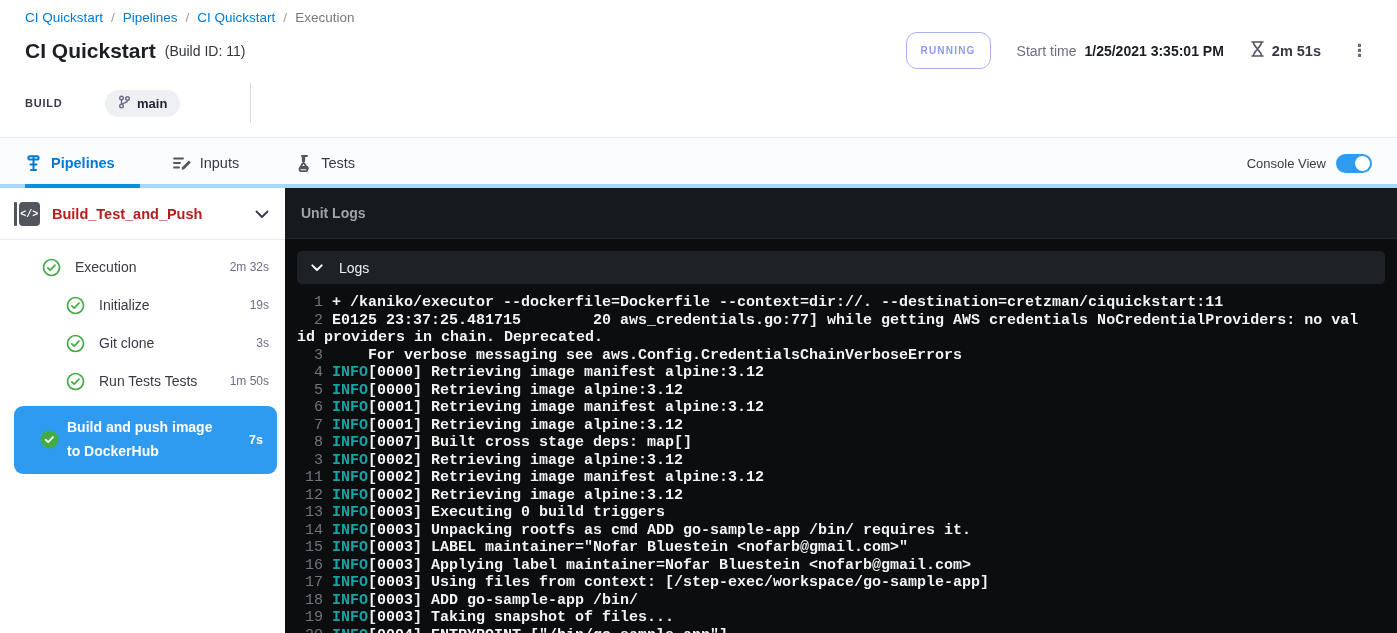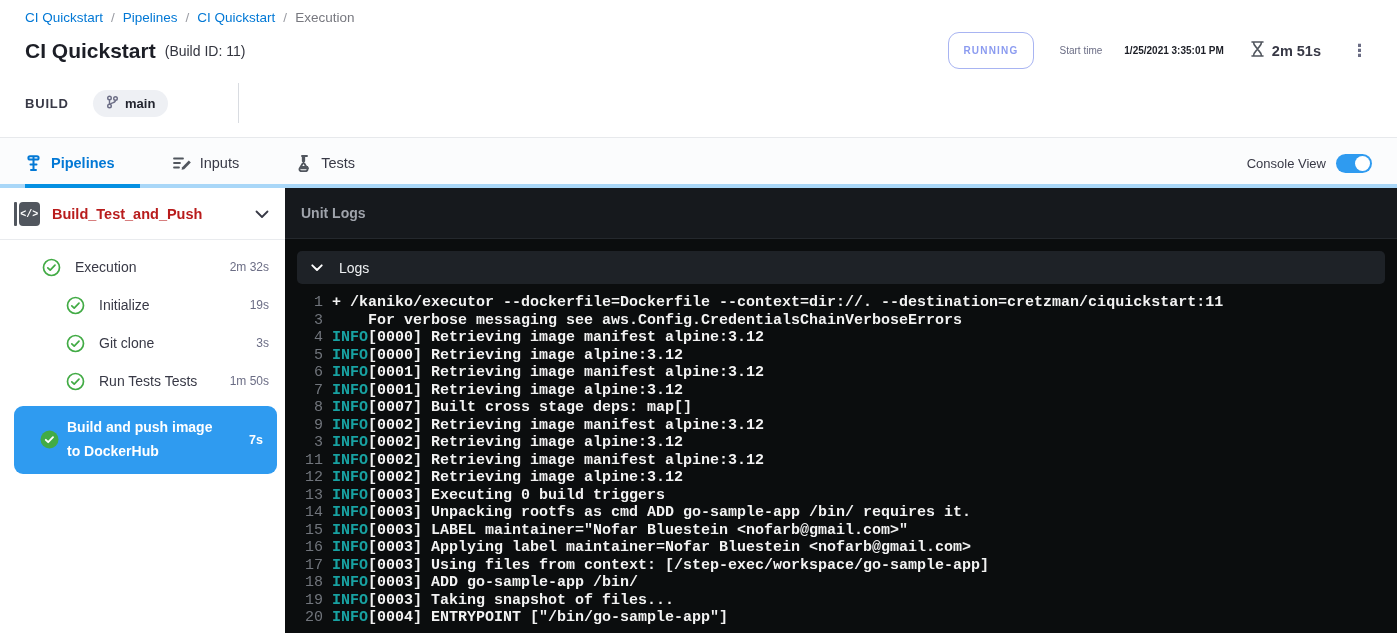--- a/index.html
+++ b/index.html
@@ -11,28 +11,28 @@
   .breadcrumb { font-size:13.5px; display:flex; gap:8px; align-items:center; }
   .breadcrumb .crumb { color:#0278d5; cursor:pointer; }
   .breadcrumb .crumb.current { color:#77787f; cursor:default; }
   .breadcrumb .sep { color:#9a9ca3; }
   .title-row { display:flex; align-items:center; margin-top:7px; }
   .page-title { font-size:21px; font-weight:bold; color:#1c1e26; }
   .build-id { font-size:14px; color:#33353f; margin-left:9px; }
   .title-right { margin-left:auto; display:flex; align-items:center; gap:26px; }
   .status-badge { border:1.5px solid #a8b4f2; color:#8b9bf0; font-size:10px; font-weight:bold;
     letter-spacing:1.2px; border-radius:11px; padding:12px 14px; background:#fff; }
-  .start-time { display:flex; align-items:flex-end; gap:22px; font-size:10px; }
+  .start-time { display:flex; align-items:flex-end; gap:8px; font-size:14px; }
   .start-time .label { color:#6b6d85; }
   .start-time .value { color:#1c1e26; font-weight:bold; }
   .duration-wrap { display:flex; align-items:center; gap:7px; font-size:14.5px; color:#383946; font-weight:bold; }
   .kebab { color:#6b6d85; font-size:17px; font-weight:bold; padding:0 4px; cursor:pointer; line-height:1; }
 
   .build-row { display:flex; align-items:center; margin-top:14px; padding-bottom:14px; }
-  .build-label { font-size:13px; font-weight:bold; letter-spacing:0.8px; color:#383946; width:68px; }
+  .build-label { font-size:11px; font-weight:bold; letter-spacing:0.8px; color:#383946; width:80px; }
   .branch-pill { display:flex; align-items:center; gap:6px; background:#eef0f4; border-radius:14px;
     padding:5px 13px; font-size:13px; font-weight:bold; color:#22242e; cursor:pointer; }
   .v-divider { width:1px; height:40px; background:#d9dce1; margin-left:70px; }
 
   
   .tabbar { position:relative; height:51px; background:#fbfcfd; border-top:1px solid #e7e9ec;
     display:flex; align-items:center; padding:0 25px; }
   .tabbar::after { content:""; position:absolute; left:0; right:0; bottom:0; height:4px; background:#a9d7f8; }
   .tab { display:flex; align-items:center; gap:9px; font-size:14.5px; color:#383946;
     margin-right:58px; cursor:pointer; }
@@ -250,27 +250,27 @@
     <div class="log-section-bar">
       <span class="chev">
         <svg width="12" height="8" viewBox="0 0 12 8">
             <path d="M1.3 1.3L6 6l4.7-4.7" stroke="#fff" stroke-width="1.9" fill="none" stroke-linecap="round" stroke-linejoin="round"></path>
           </svg>
       </span>
       <span class="log-section-label">Logs</span>
     </div>
     <div class="log-lines">
         <div class="log-line"><span class="num">1</span><span>+ /kaniko/executor --dockerfile=Dockerfile --context=dir://. --destination=cretzman/ciquickstart:11</span></div>
+        <div class="log-line"><span class="num">2</span><span>E0125 23:37:25.481715        20 aws_credentials.go:77] while getting AWS credentials NoCredentialProviders: no valid providers in chain. Deprecated.</span></div>
         <div class="log-line"><span class="num">3</span><span>    For verbose messaging see aws.Config.CredentialsChainVerboseErrors</span></div>
         <div class="log-line"><span class="num">4</span><span class="info">INFO</span><span>[0000] Retrieving image manifest alpine:3.12</span></div>
         <div class="log-line"><span class="num">5</span><span class="info">INFO</span><span>[0000] Retrieving image alpine:3.12</span></div>
         <div class="log-line"><span class="num">6</span><span class="info">INFO</span><span>[0001] Retrieving image manifest alpine:3.12</span></div>
         <div class="log-line"><span class="num">7</span><span class="info">INFO</span><span>[0001] Retrieving image alpine:3.12</span></div>
         <div class="log-line"><span class="num">8</span><span class="info">INFO</span><span>[0007] Built cross stage deps: map[]</span></div>
-        <div class="log-line"><span class="num">9</span><span class="info">INFO</span><span>[0002] Retrieving image manifest alpine:3.12</span></div>
         <div class="log-line"><span class="num">3</span><span class="info">INFO</span><span>[0002] Retrieving image alpine:3.12</span></div>
         <div class="log-line"><span class="num">11</span><span class="info">INFO</span><span>[0002] Retrieving image manifest alpine:3.12</span></div>
         <div class="log-line"><span class="num">12</span><span class="info">INFO</span><span>[0002] Retrieving image alpine:3.12</span></div>
         <div class="log-line"><span class="num">13</span><span class="info">INFO</span><span>[0003] Executing 0 build triggers</span></div>
         <div class="log-line"><span class="num">14</span><span class="info">INFO</span><span>[0003] Unpacking rootfs as cmd ADD go-sample-app /bin/ requires it.</span></div>
         <div class="log-line"><span class="num">15</span><span class="info">INFO</span><span>[0003] LABEL maintainer="Nofar Bluestein &lt;nofarb@gmail.com&gt;"</span></div>
         <div class="log-line"><span class="num">16</span><span class="info">INFO</span><span>[0003] Applying label maintainer=Nofar Bluestein &lt;nofarb@gmail.com&gt;</span></div>
         <div class="log-line"><span class="num">17</span><span class="info">INFO</span><span>[0003] Using files from context: [/step-exec/workspace/go-sample-app]</span></div>
         <div class="log-line"><span class="num">18</span><span class="info">INFO</span><span>[0003] ADD go-sample-app /bin/</span></div>
         <div class="log-line"><span class="num">19</span><span class="info">INFO</span><span>[0003] Taking snapshot of files...</span></div>

